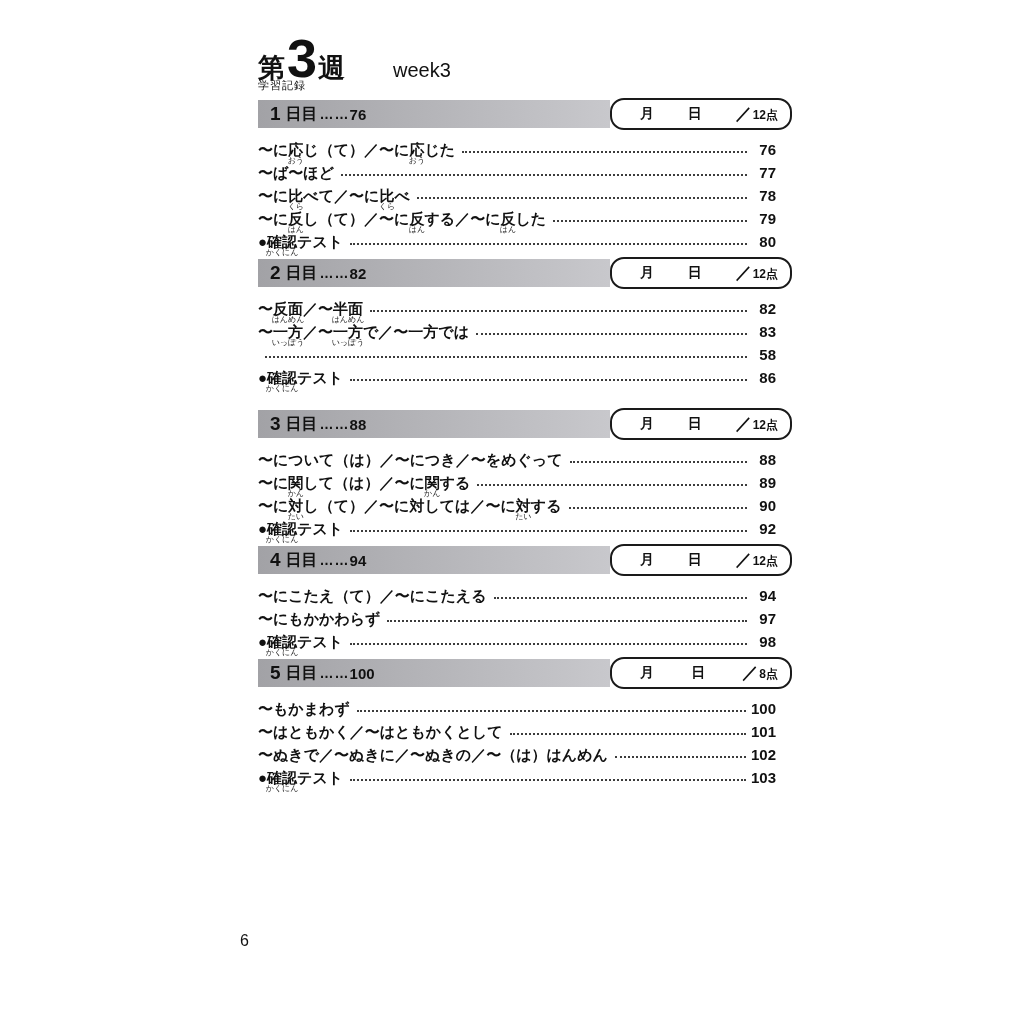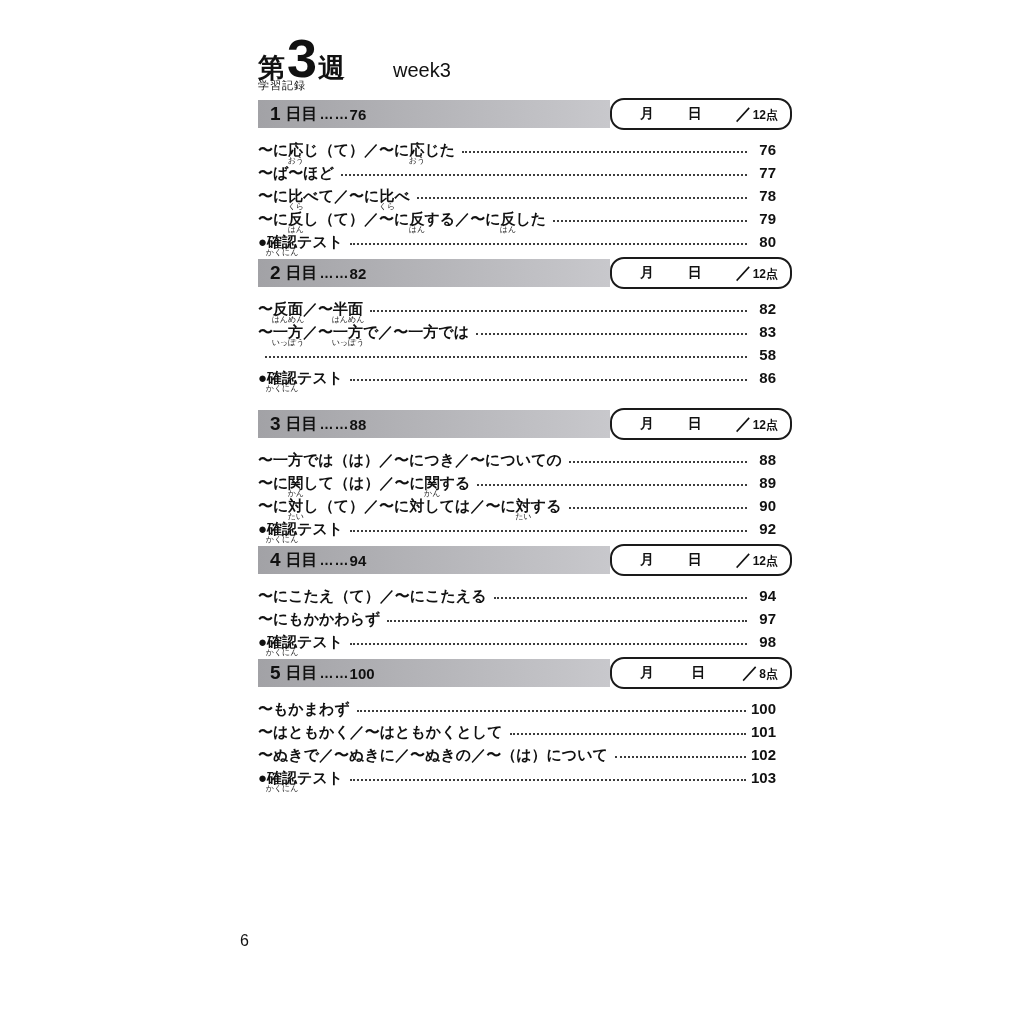--- a/index.html
+++ b/index.html
@@ -176,21 +176,21 @@
             <span class="rec-month">月</span>
             <span class="rec-day">日</span>
             <span class="rec-score">
               <span class="rec-slash">／</span>
               <span class="rec-points">12点</span>
             </span>
           </div>
         </div>
         <div class="entries">
           <div class="entry">
-            <span class="entry-title"><span class="seg">〜一方では（は）／〜につき／〜についての</span></span>
+            <span class="entry-title"><span class="seg">〜について（は）／〜につき／〜をめぐって</span></span>
             <span class="leader"></span>
             <span class="entry-page">88</span>
           </div>
           <div class="entry">
             <span class="entry-title"><span class="seg">〜に</span><span class="rb"><span class="rb-base">関</span><span class="rt">かん</span></span><span class="seg">して（は）／〜に</span><span class="rb"><span class="rb-base">関</span><span class="rt">かん</span></span><span class="seg">する</span></span>
             <span class="leader"></span>
             <span class="entry-page">89</span>
           </div>
           <div class="entry">
             <span class="entry-title"><span class="seg">〜に</span><span class="rb"><span class="rb-base">対</span><span class="rt">たい</span></span><span class="seg">し（て）／〜に対しては／〜に</span><span class="rb"><span class="rb-base">対</span><span class="rt">たい</span></span><span class="seg">する</span></span>
@@ -261,21 +261,21 @@
             <span class="entry-title"><span class="seg">〜もかまわず</span></span>
             <span class="leader"></span>
             <span class="entry-page">100</span>
           </div>
           <div class="entry">
             <span class="entry-title"><span class="seg">〜はともかく／〜はともかくとして</span></span>
             <span class="leader"></span>
             <span class="entry-page">101</span>
           </div>
           <div class="entry">
-            <span class="entry-title"><span class="seg">〜ぬきで／〜ぬきに／〜ぬきの／〜（は）について</span></span>
+            <span class="entry-title"><span class="seg">〜ぬきで／〜ぬきに／〜ぬきの／〜（は）はんめん</span></span>
             <span class="leader"></span>
             <span class="entry-page">102</span>
           </div>
           <div class="entry">
             <span class="entry-title"><span class="seg">●</span><span class="rb"><span class="rb-base">確認</span><span class="rt">かくにん</span></span><span class="seg">テスト</span></span>
             <span class="leader"></span>
             <span class="entry-page">103</span>
           </div>
         </div>
       </div>

